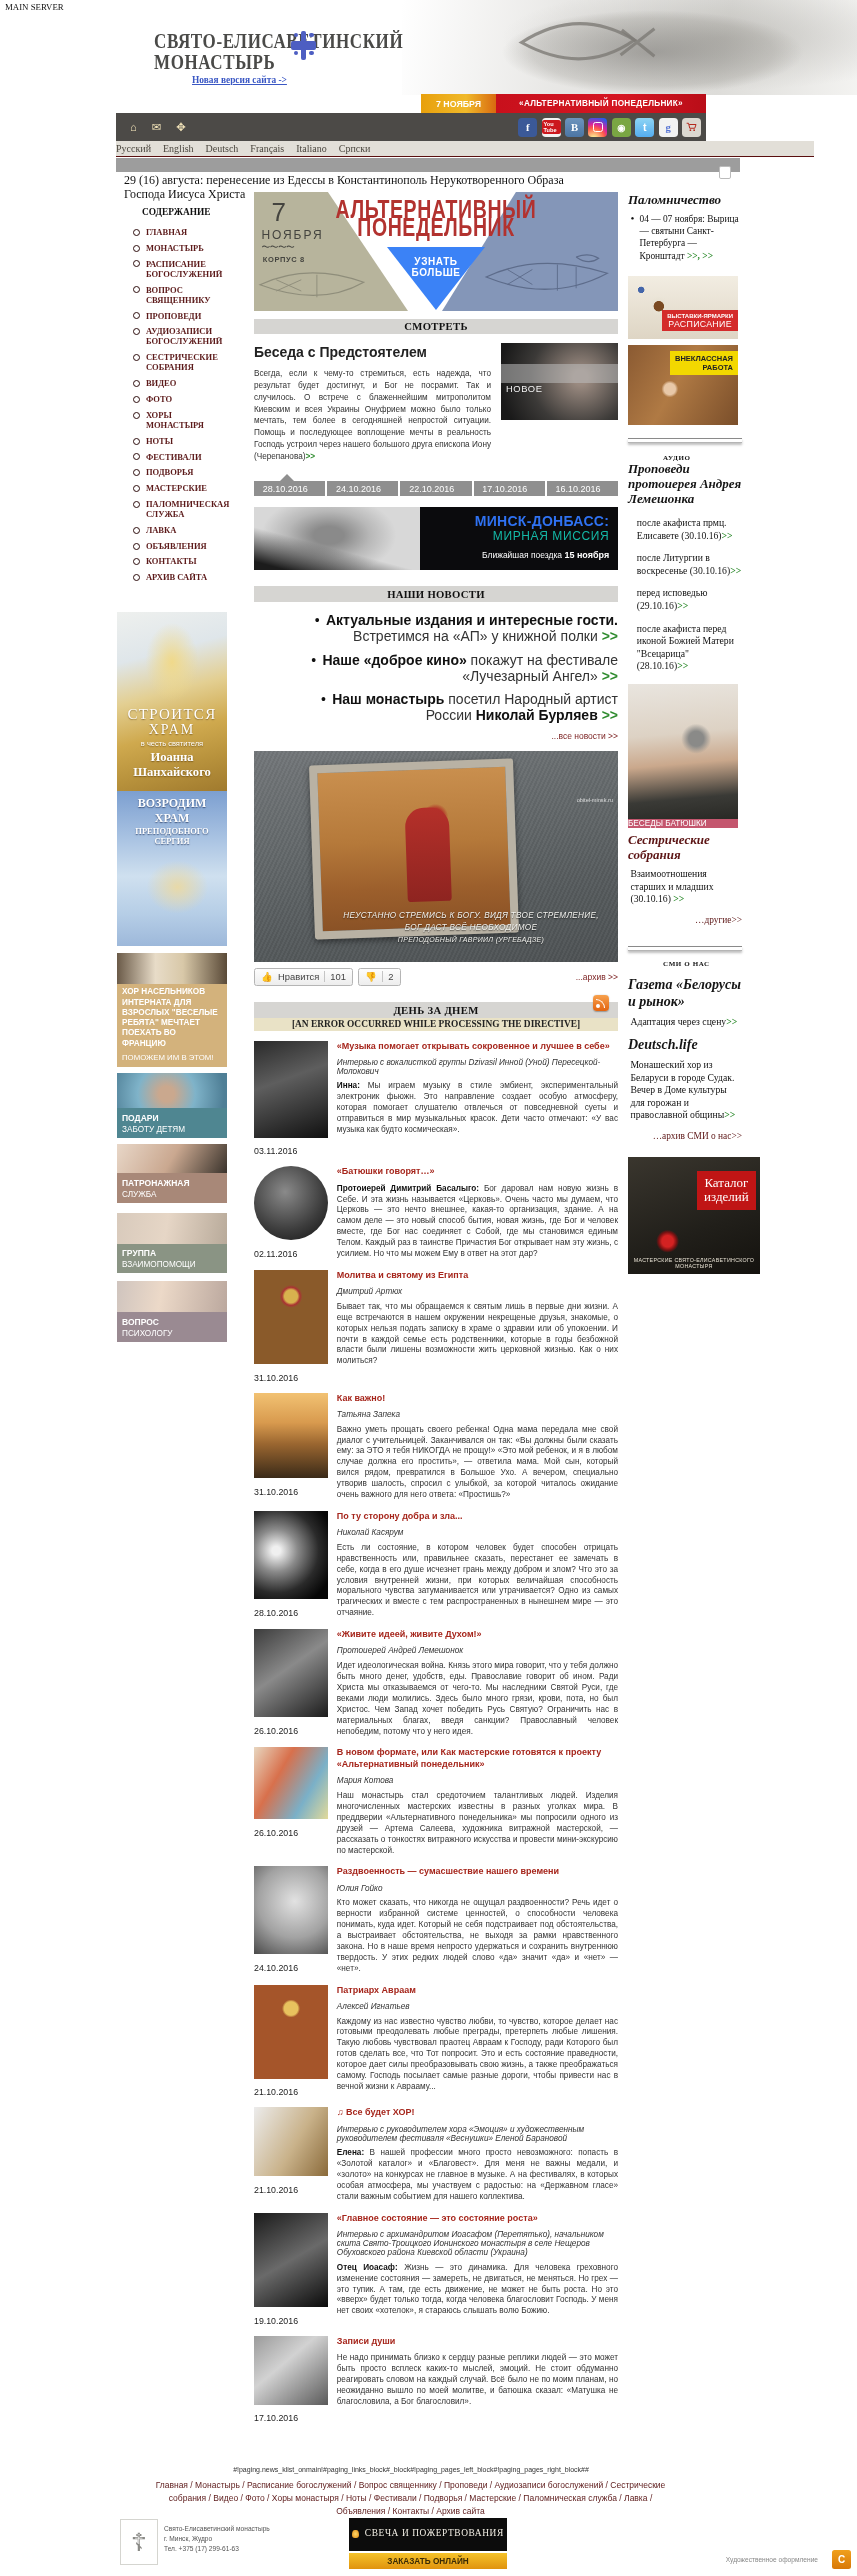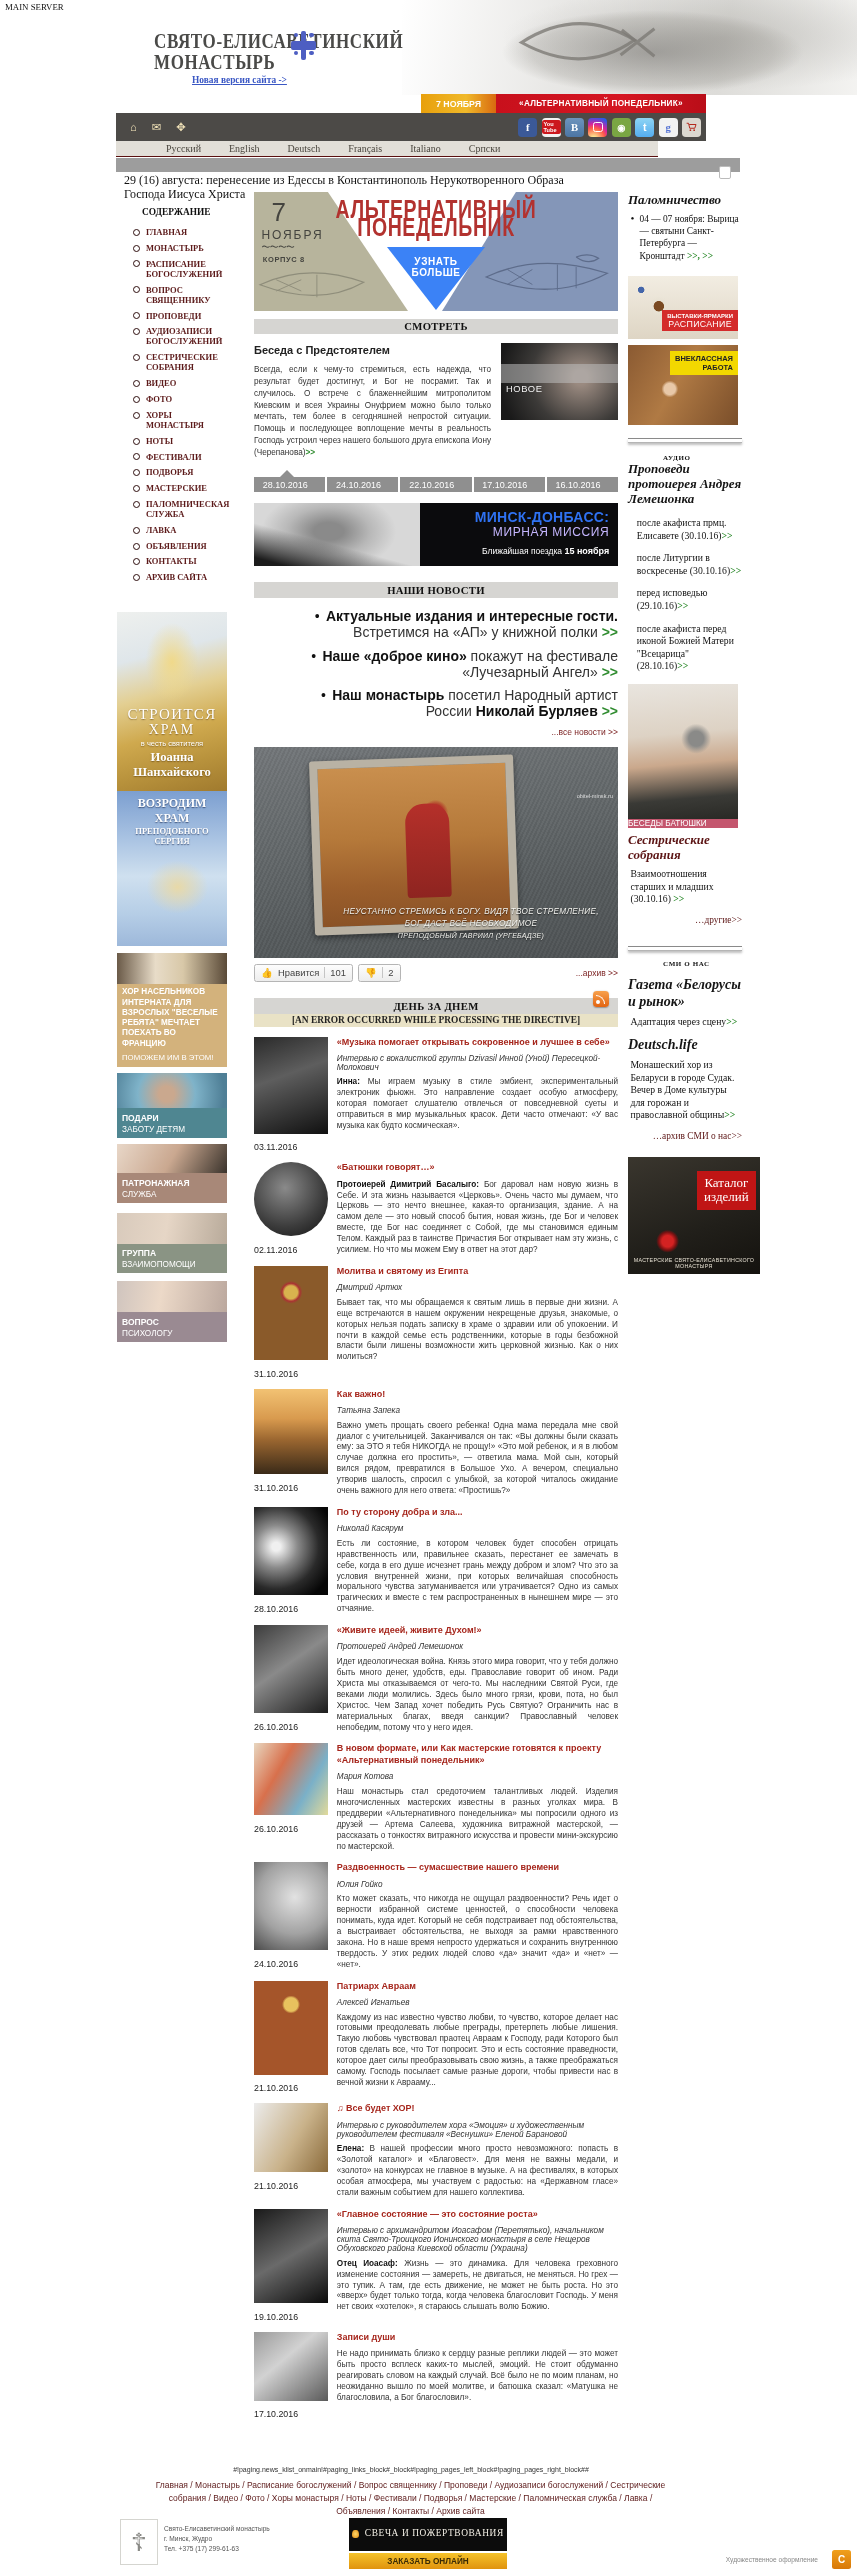--- a/index.html
+++ b/index.html
@@ -37,22 +37,22 @@
   .sic{width:19px;height:19px;border-radius:3.8px;display:flex;align-items:center;justify-content:center;
     color:#fff;font-weight:bold;font-size:10.7px;cursor:pointer;font-family:"Liberation Serif",serif;}
   .sic-fb{background:#3b5998;} .sic-yt{background:#f3f3f3;} .sic-yt i{font-style:normal;background:#cc181e;color:#fff;border-radius:2.5px;font-size:5.6px;padding:1.3px 1.9px;font-family:"Liberation Sans",sans-serif;}
   .sic-vk{background:linear-gradient(#6d94bd,#4c75a3);} .sic-ig{background:radial-gradient(circle at 30% 110%,#fdf497 5%,#fd5949 45%,#d6249f 60%,#285aeb 90%);}
   .sic-ig .lens{width:8.8px;height:8.8px;border:1.3px solid #fff;border-radius:2.5px;}
   .sic-gr{background:#7aa643;font-size:9.4px;}
   .sic-tw{background:linear-gradient(#8ed5f5,#55acee);font-family:"Liberation Sans",sans-serif;}
   .sic-gp{background:#f2f2f2;color:#5472d3;}
   .sic-cart{background:#dcd8d0;}
 
-  .lang-bar{position:absolute;left:116px;top:141px;width:542px;height:16.3px;background:#e2dfd8;border-bottom:1.3px solid #5a0f0f;
-    display:flex;align-items:center;gap:28px;padding-left:50px;box-sizing:border-box;
+  .lang-bar{position:absolute;left:116px;top:141px;width:698px;height:16.3px;background:#e2dfd8;border-bottom:1.3px solid #5a0f0f;
+    display:flex;align-items:center;gap:12px;box-sizing:border-box;
     font-family:"Liberation Serif",serif;font-size:10px;color:#4a463e;}
   .lang-bar span{cursor:pointer;}
   .gray-strip{position:absolute;left:116px;top:158px;width:624px;height:14px;background:#9d9d9d;}
   .mini-tab{position:absolute;left:719px;top:166px;width:10px;height:11.3px;background:#fff;border:0.6px solid #bbb;border-radius:1.9px;}
 
   .h1{position:absolute;left:124px;top:174px;width:477px;font-family:"Liberation Serif",serif;font-size:12px;color:#111;line-height:1.15;}
 
   
   .col-left{position:absolute;left:117px;top:207px;width:112px;}
   .col-main{position:absolute;left:254px;top:192px;width:364px;}
@@ -113,42 +113,42 @@
     letter-spacing:0.6px;padding-top:8.8px;box-sizing:border-box;cursor:pointer;}
   .sl-fish{position:absolute;opacity:.55;}
 
   
   .bar{background:#d6d5d2;text-align:center;font-family:"Liberation Serif",serif;font-weight:bold;font-size:10.7px;color:#111;padding:1.9px 0;letter-spacing:0.3px;}
   .err-bar{background:#e9e2c6;text-align:center;font-family:"Liberation Serif",serif;font-weight:bold;font-size:9.4px;color:#222;padding:1.3px 0;}
 
   
   .watch{display:flex;gap:10px;margin-top:8.8px;}
   .watch-text{flex:1;}
-  .watch-text h3{margin:1.3px 0 7.5px;font-size:11px;}
+  .watch-text h3{margin:1.3px 0 7.5px;font-size:14px;}
   .watch-text p{margin:0;font-size:8.2px;line-height:1.45;text-align:justify;color:#333;}
   .green{color:#2e8b2e;font-weight:bold;cursor:pointer;text-decoration:none;}
   .vthumb{flex:none;width:117px;height:77px;position:relative;cursor:pointer;
     background:radial-gradient(circle at 68% 45%,#9a8a80 8%,#3c3a38 55%,#191919 90%),linear-gradient(#2a2a2a,#111);}
   .vthumb .stripe{position:absolute;left:0;right:0;top:21.3px;height:19px;background:rgba(190,190,190,.55);}
   .vthumb .badge{position:absolute;left:5px;top:40px;color:#f2f2f2;font-size:9.4px;letter-spacing:0.6px;}
 
   
   .tabs-wrap{margin-top:11.3px;position:relative;}
   .tab-arrow{width:0;height:0;border-left:7.5px solid transparent;border-right:7.5px solid transparent;border-bottom:7px solid #8f8f8f;margin-left:26px;}
   .tabs{display:flex;gap:1.9px;}
   .tab{flex:1;background:#8f8f8f;color:#fff;font-size:9px;padding:2.5px 0 2.5px 8.8px;cursor:pointer;}
 
   
   .donbass{margin-top:10.7px;display:flex;height:63px;cursor:pointer;}
   .don-photo{width:166px;background:
      linear-gradient(15deg,#1c1c1c 8%,rgba(0,0,0,0) 40%),
      radial-gradient(ellipse 75px 44px at 45% 45%,#8a8a8a 20%,#b8b8b8 55%,#d8d8d8 90%),#c8c8c8;}
   .don-text{flex:1;background:#0b0b0d;color:#fff;text-align:right;padding:6.3px 8.8px 0 0;}
   .don1{color:#2f72f2;font-weight:bold;font-size:14px;letter-spacing:0.3px;}
-  .don2{color:#c4b5fd;font-size:12px;letter-spacing:0.6px;}
+  .don2{color:#14b8a6;font-size:12px;letter-spacing:0.6px;}
   .don3{margin-top:6.3px;font-size:8.5px;}
   .don3 b{font-size:9px;}
 
   
   .news-list{margin:10px 0 0 17.6px;padding:0;list-style:none;}
   .news-list li{font-size:14px;margin-bottom:7.5px;color:#333;text-align:right;}
   .news-list li::before{content:"•";margin-right:6.3px;color:#111;}
   .news-list b{color:#111;}
   .all-news{text-align:right;font-size:8.5px;color:#7a1f1f;margin-top:1.3px;cursor:pointer;}
 

